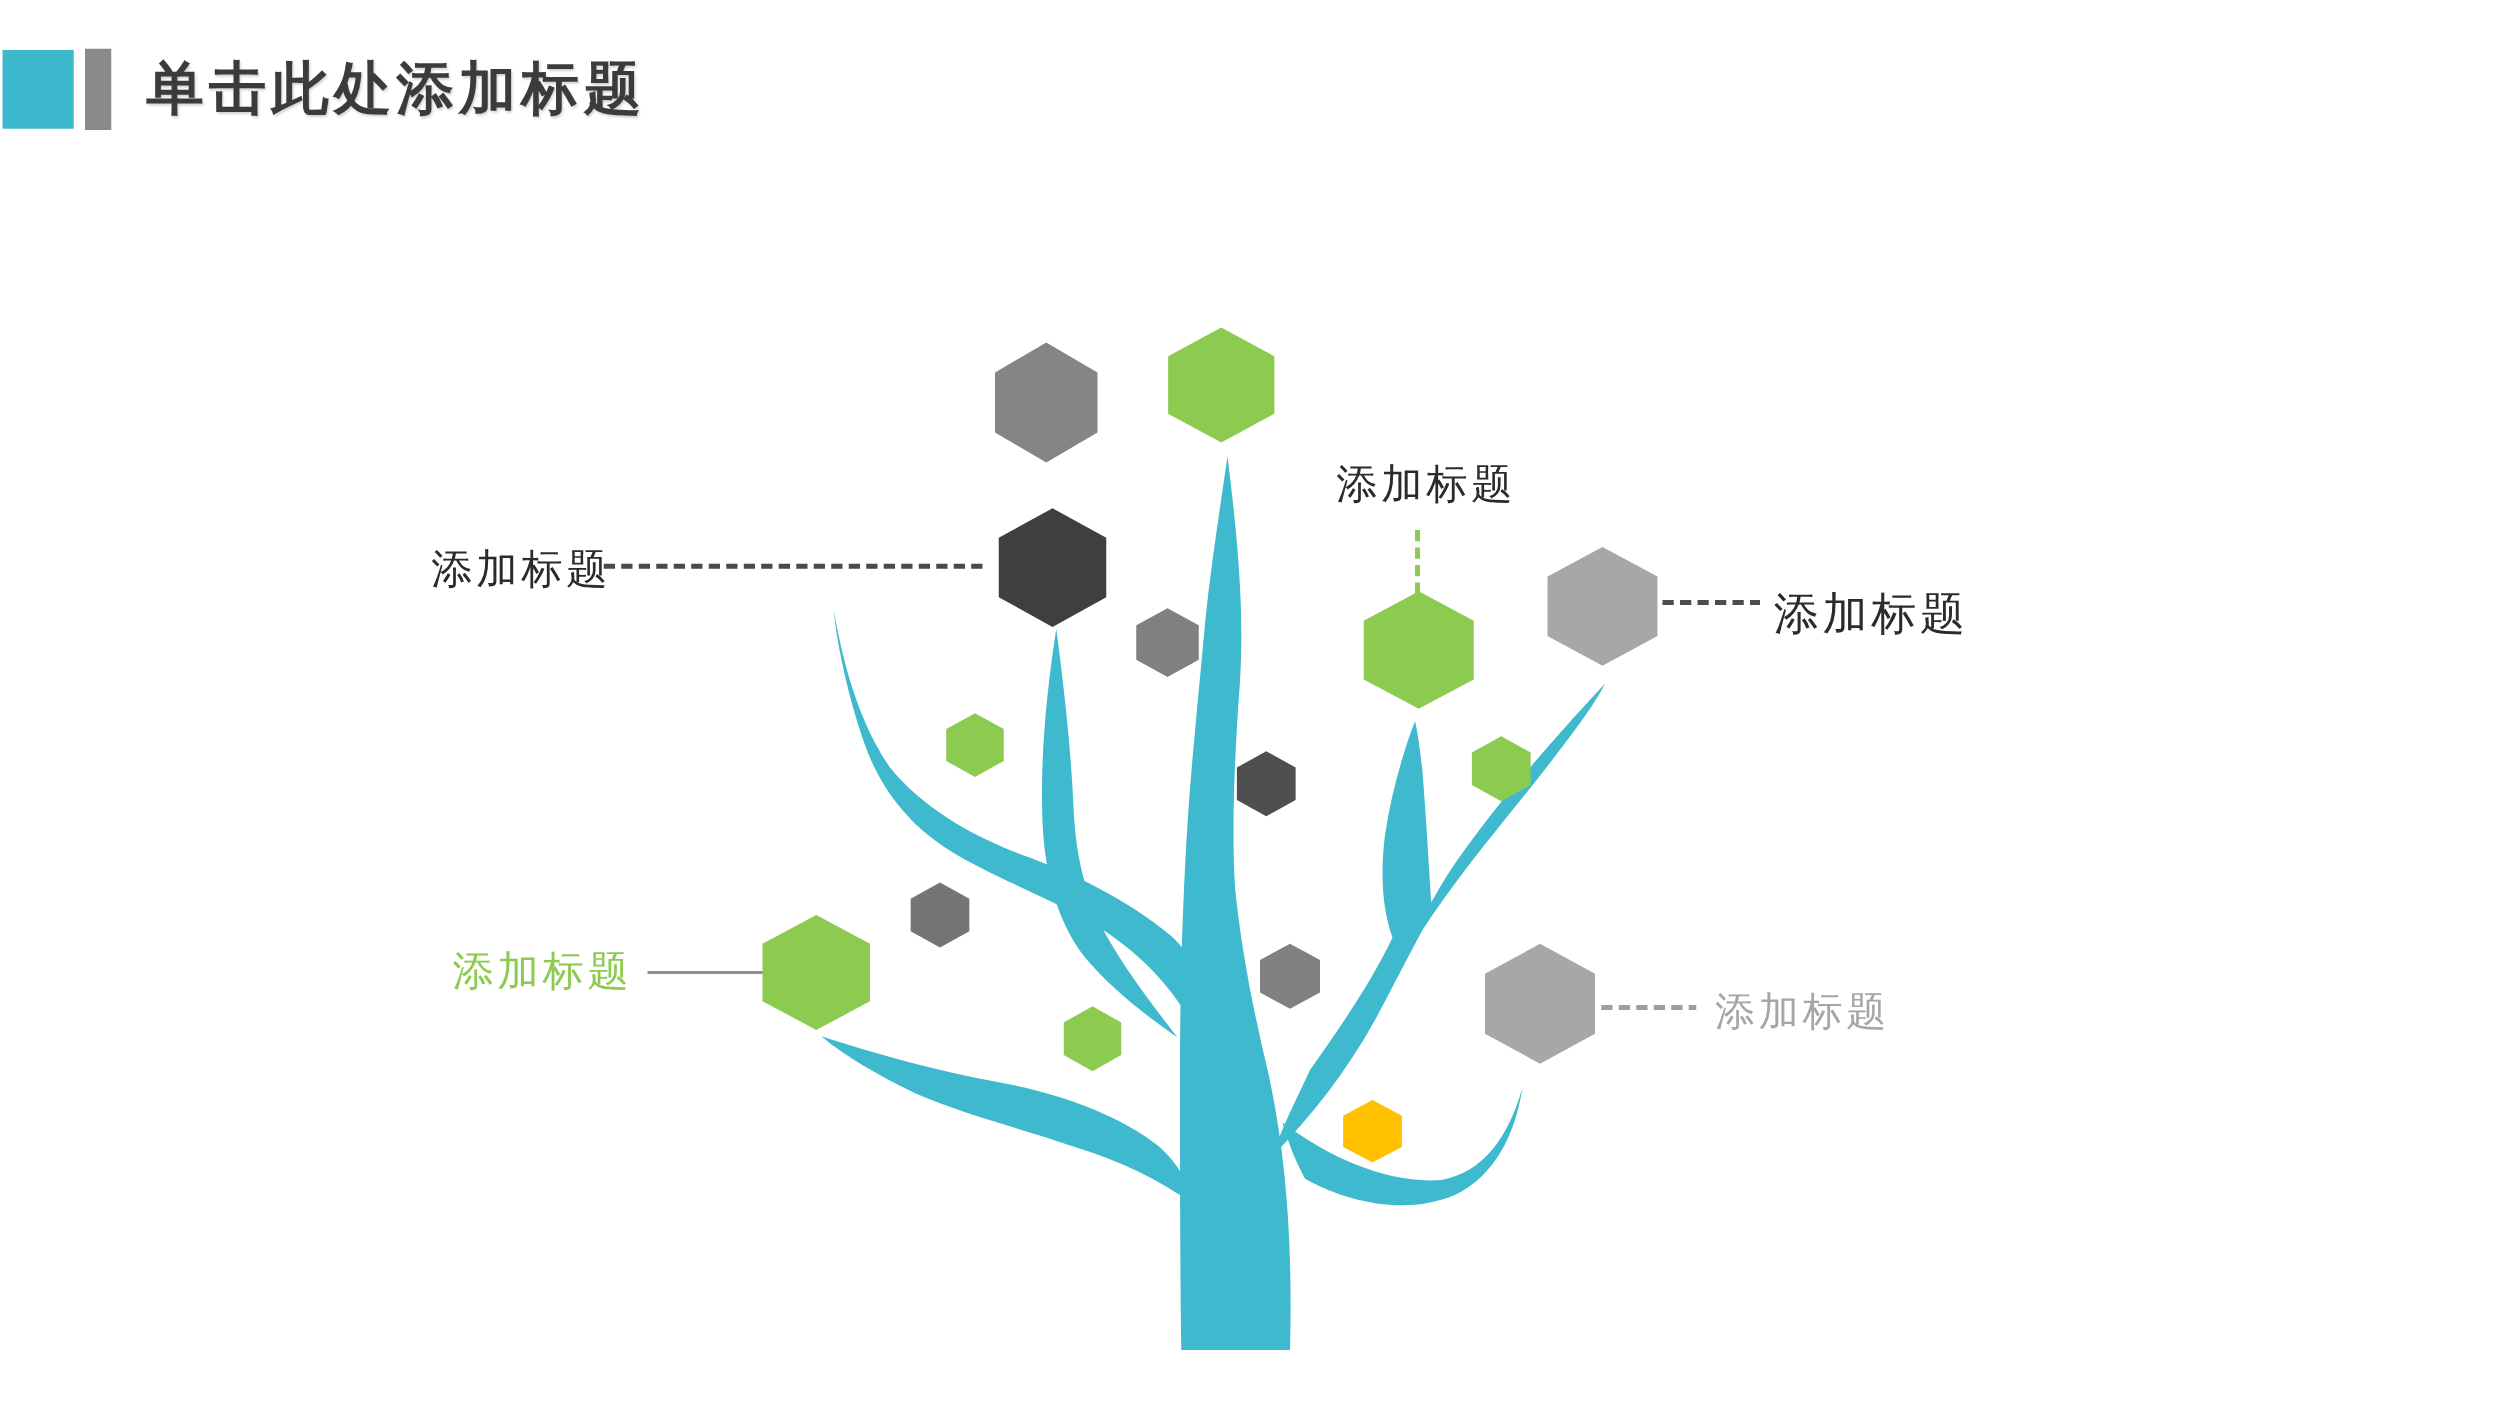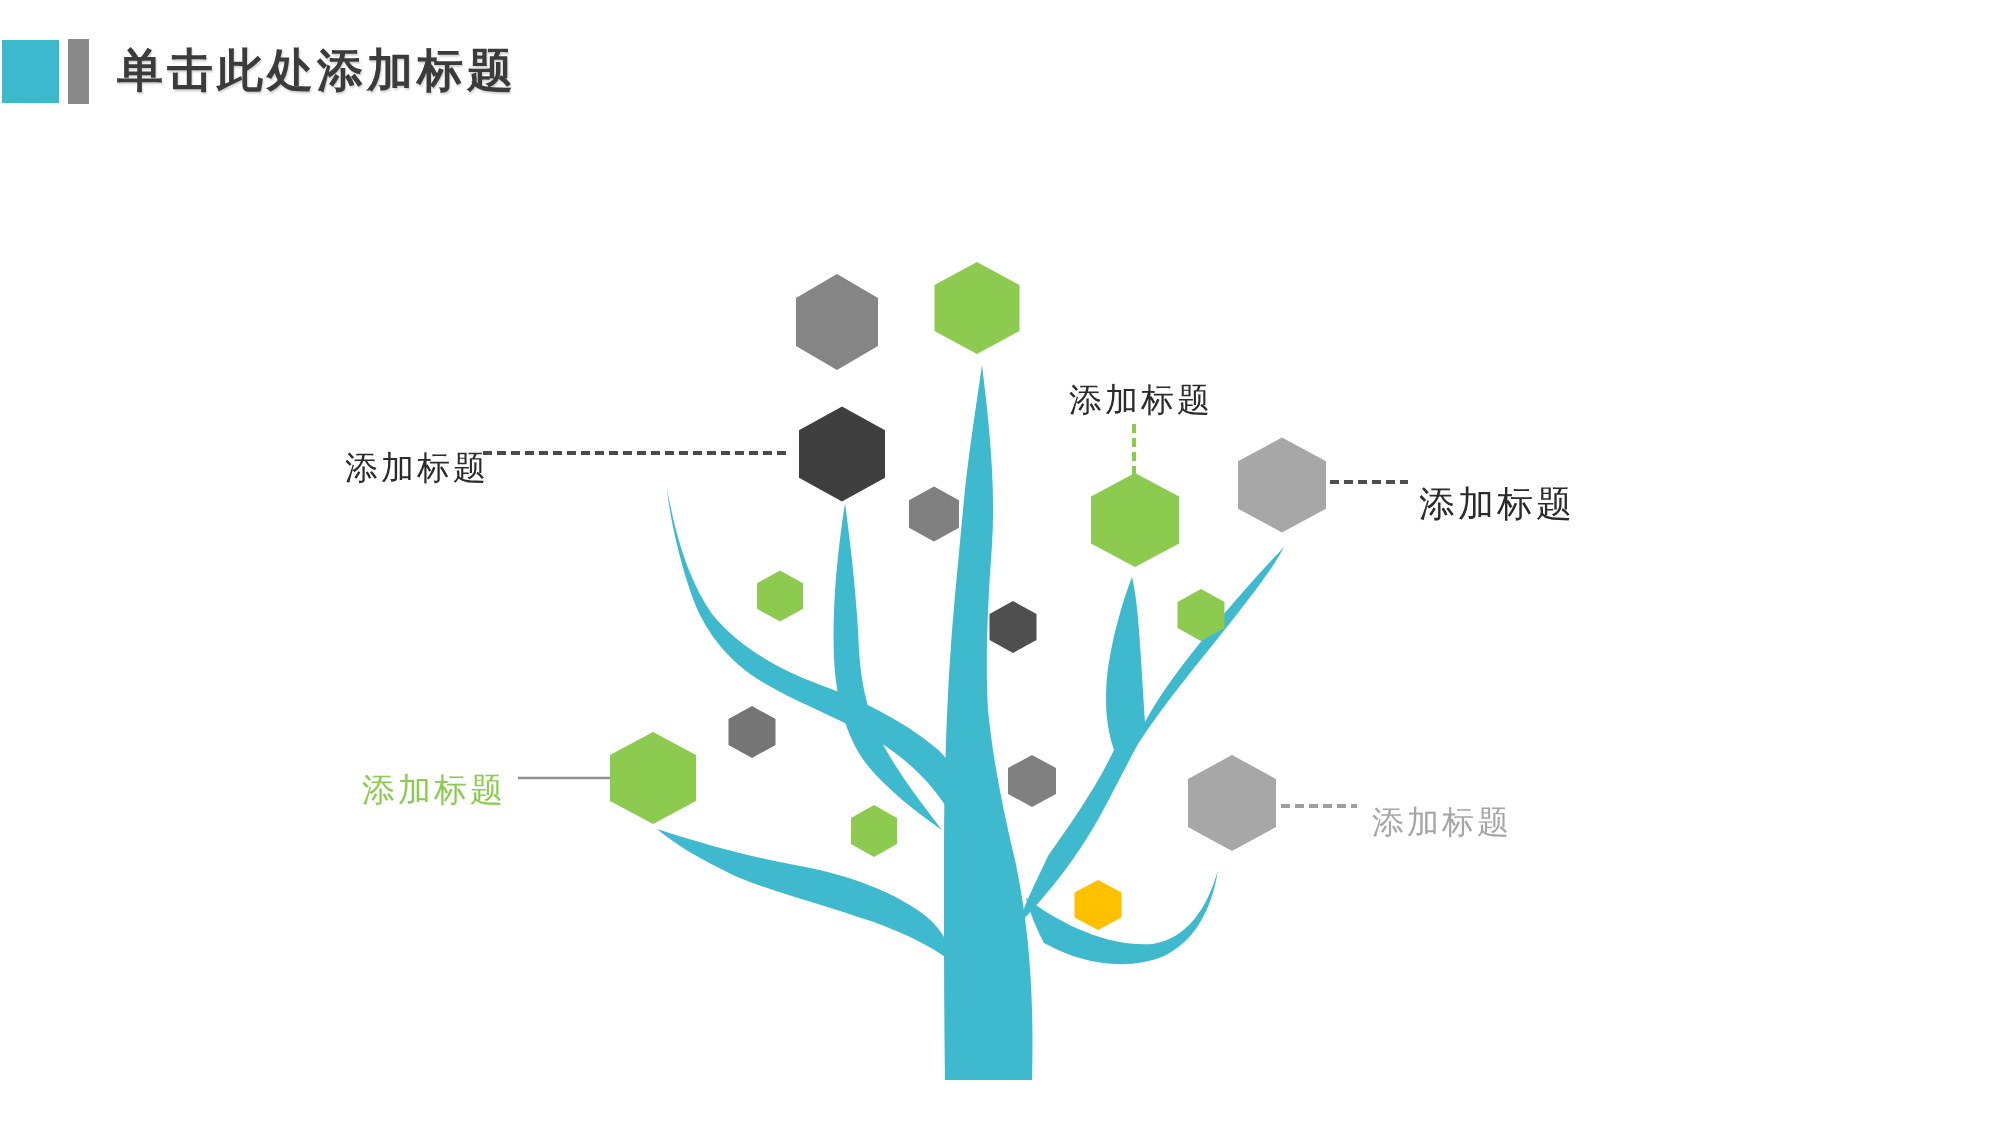--- a/index.html
+++ b/index.html
@@ -17,21 +17,21 @@
     position:absolute;left:117px;top:45px;
     font-size:46px;font-weight:bold;letter-spacing:4px;line-height:1.1;
     text-shadow:1px 2px 2px rgba(0,0,0,0.18);
     white-space:nowrap;
   }
   
   .tree-svg{position:absolute;left:0;top:0;width:2000px;height:1125px;}
   
   .node-label{
     position:absolute;white-space:nowrap;line-height:1.1;
-    letter-spacing:3px;font-size:33px;margin-top:13px;
+    letter-spacing:3px;font-size:33px;
   }
   .label-left       {left:345px; top:437px;}
   .label-top-center {left:1069px;top:369px;}
   .label-right      {left:1419px;top:471px;font-size:36px;}
   .label-bottom-right{left:1372px;top:792px;font-size:32px;}
   .label-left-green {left:362px; top:759px;}
 </style>
 </head>
 <body>
 

